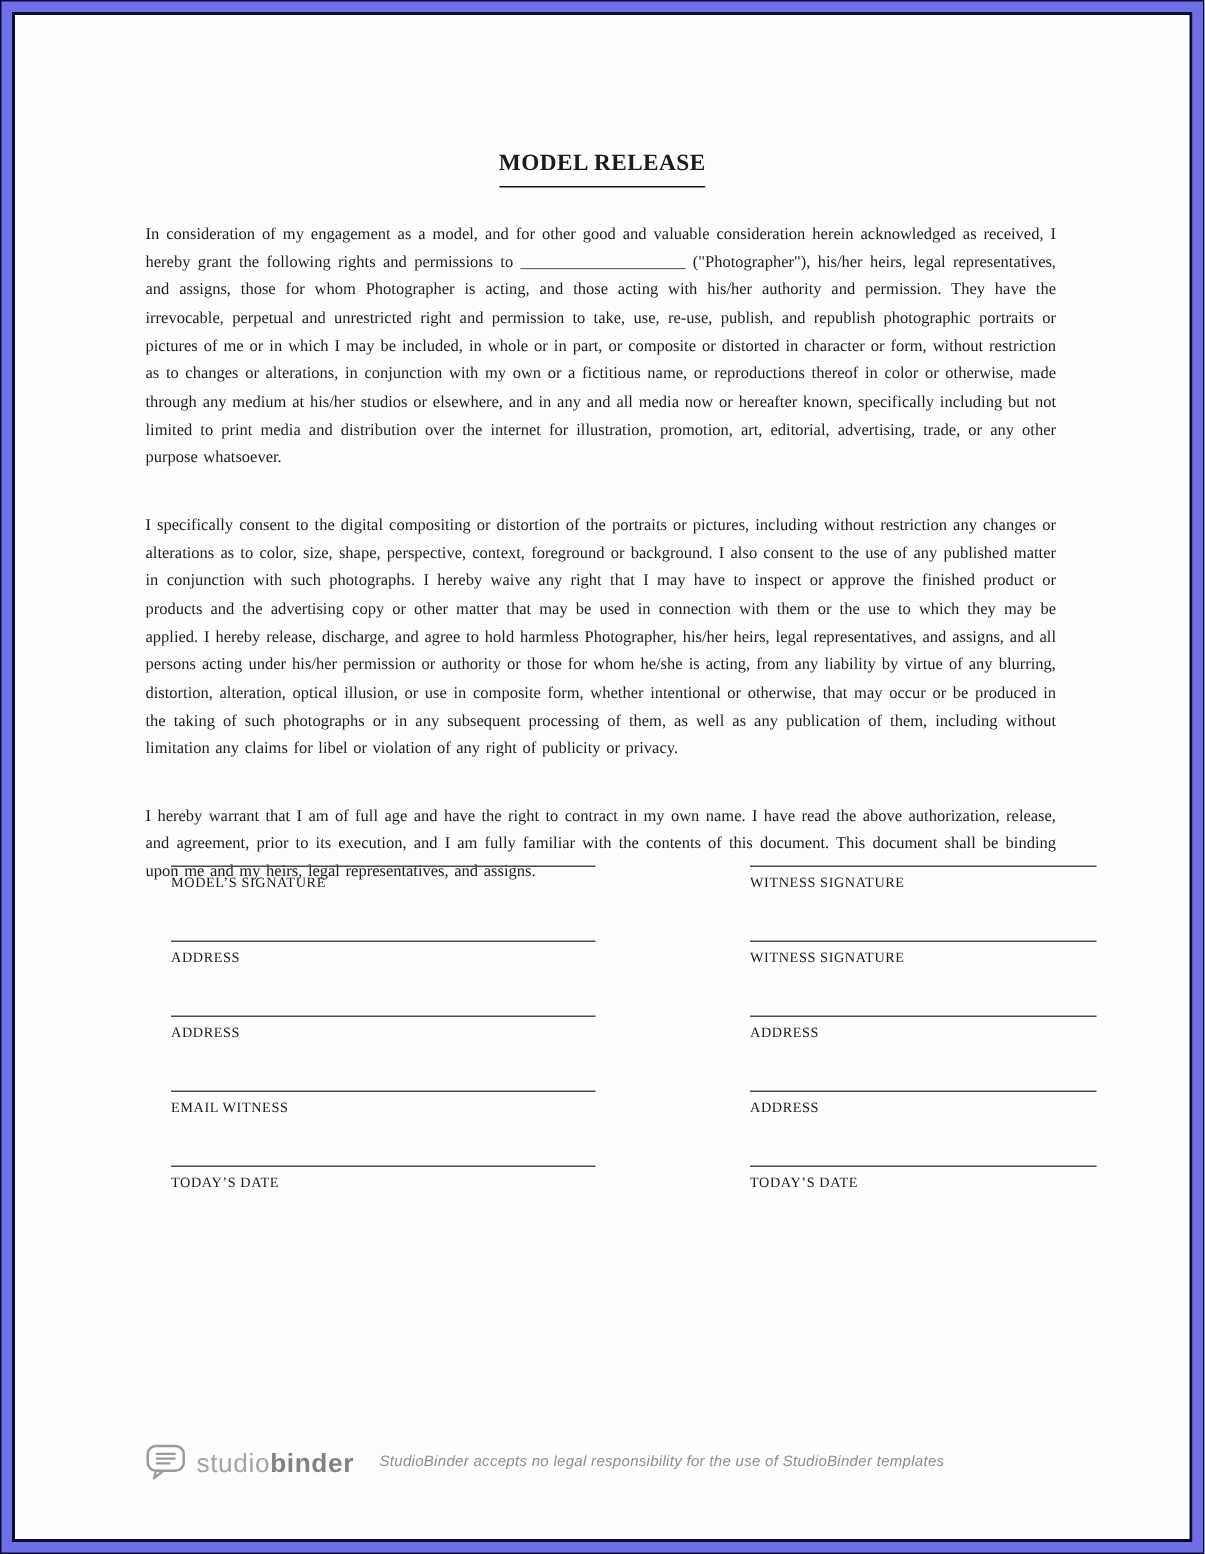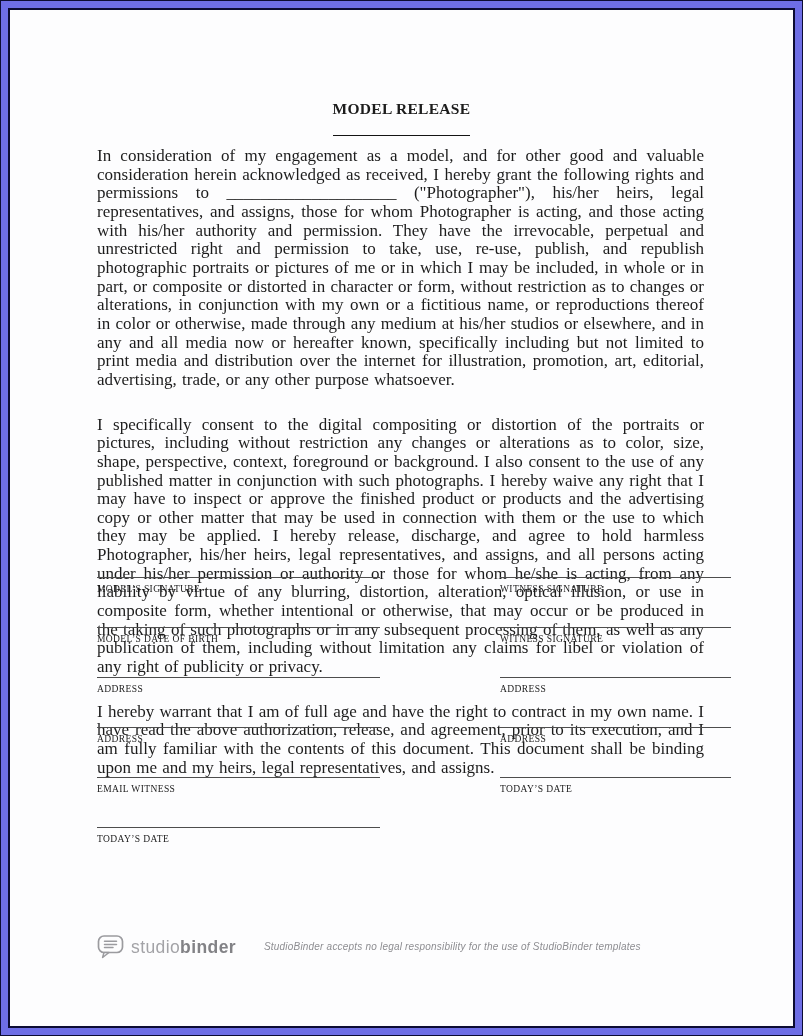--- a/index.html
+++ b/index.html
@@ -26,66 +26,66 @@
     top: 90px; left: 0; right: 0;
     margin: 0;
     text-align: center;
     font-size: 15.5px;
     font-weight: bold;
     letter-spacing: 0.3px;
   }
   .title-underline {
     display: inline-block;
     border-bottom: 1.6px solid #141414;
-    padding-bottom: 17px;
+    padding-bottom: 6px;
   }
   .doc-body {
     position: absolute;
     top: 137px; left: 87px;
     width: 607px;
   }
   .para {
     margin: 0 0 26px 0;
-    font-size: 17px;
+    font-size: 11px;
     line-height: 18.65px;
     text-align: justify;
     word-spacing: 1px;
   }
   .sig-col { position: absolute; top: 567px; }
-  .sig-left  { left: 87px;  width: 283px; }
+  .sig-left  { left: 104px;  width: 283px; }
   .sig-right { left: 490px; width: 231px; }
   .sig-field { height: 19px; margin-bottom: 31px; }
   .sig-line  { height: 0; border-bottom: 1px solid var(--line-color, #4d4d4d); }
   .sig-label {
     margin-top: 6px;
     font-size: 9.5px;
     letter-spacing: 0.4px;
     line-height: 11px;
     color: #1a1a1a;
     white-space: nowrap;
   }
   .footer {
     position: absolute;
-    top: 924px; left: 87px; right: 89px;
+    top: 952px; left: 87px; right: 89px;
     display: flex;
     align-items: center;
     font-family: "Liberation Sans", sans-serif;
   }
   .logo { display: flex; align-items: center; }
   .logo-icon { margin-right: 7px; display: block; }
   .logo-text {
     font-size: 17.5px;
     letter-spacing: 0.4px;
     line-height: 24px;
     white-space: nowrap;
   }
   .logo-studio { color: #a3a3a7; font-weight: 400; }
   .logo-binder { color: #828286; font-weight: 700; }
   .disclaimer {
-    margin-left: 28px;
+    margin-left: 17px;
     font-size: 10px;
     font-style: italic;
     color: var(--muted-color, #8d8d91);
     letter-spacing: 0.2px;
     white-space: nowrap;
   }
 </style>
 </head>
 <body>
 
@@ -97,24 +97,20 @@
     <div class="doc-body">
       <p class="para">In consideration of my engagement as a model, and for other good and valuable consideration herein acknowledged as received, I hereby grant the following rights and permissions to ____________________ ("Photographer"), his/her heirs, legal representatives, and assigns, those for whom Photographer is acting, and those acting with his/her authority and permission. They have the irrevocable, perpetual and unrestricted right and permission to take, use, re-use, publish, and republish photographic portraits or pictures of me or in which I may be included, in whole or in part, or composite or distorted in character or form, without restriction as to changes or alterations, in conjunction with my own or a fictitious name, or reproductions thereof in color or otherwise, made through any medium at his/her studios or elsewhere, and in any and all media now or hereafter known, specifically including but not limited to print media and distribution over the internet for illustration, promotion, art, editorial, advertising, trade, or any other purpose whatsoever.</p>
       <p class="para">I specifically consent to the digital compositing or distortion of the portraits or pictures, including without restriction any changes or alterations as to color, size, shape, perspective, context, foreground or background. I also consent to the use of any published matter in conjunction with such photographs. I hereby waive any right that I may have to inspect or approve the finished product or products and the advertising copy or other matter that may be used in connection with them or the use to which they may be applied. I hereby release, discharge, and agree to hold harmless Photographer, his/her heirs, legal representatives, and assigns, and all persons acting under his/her permission or authority or those for whom he/she is acting, from any liability by virtue of any blurring, distortion, alteration, optical illusion, or use in composite form, whether intentional or otherwise, that may occur or be produced in the taking of such photographs or in any subsequent processing of them, as well as any publication of them, including without limitation any claims for libel or violation of any right of publicity or privacy.</p>
       <p class="para">I hereby warrant that I am of full age and have the right to contract in my own name. I have read the above authorization, release, and agreement, prior to its execution, and I am fully familiar with the contents of this document. This document shall be binding upon me and my heirs, legal representatives, and assigns.</p>
     </div>
 
     <div class="sig-col sig-left">
       <div class="sig-field">
         <div class="sig-line"></div>
         <div class="sig-label">MODEL’S SIGNATURE</div>
-      </div>
-      <div class="sig-field">
-        <div class="sig-line"></div>
-        <div class="sig-label">MODEL’S DATE OF BIRTH</div>
       </div>
       <div class="sig-field">
         <div class="sig-line"></div>
         <div class="sig-label">ADDRESS</div>
       </div>
       <div class="sig-field">
         <div class="sig-line"></div>
         <div class="sig-label">ADDRESS</div>
       </div>
       <div class="sig-field">

